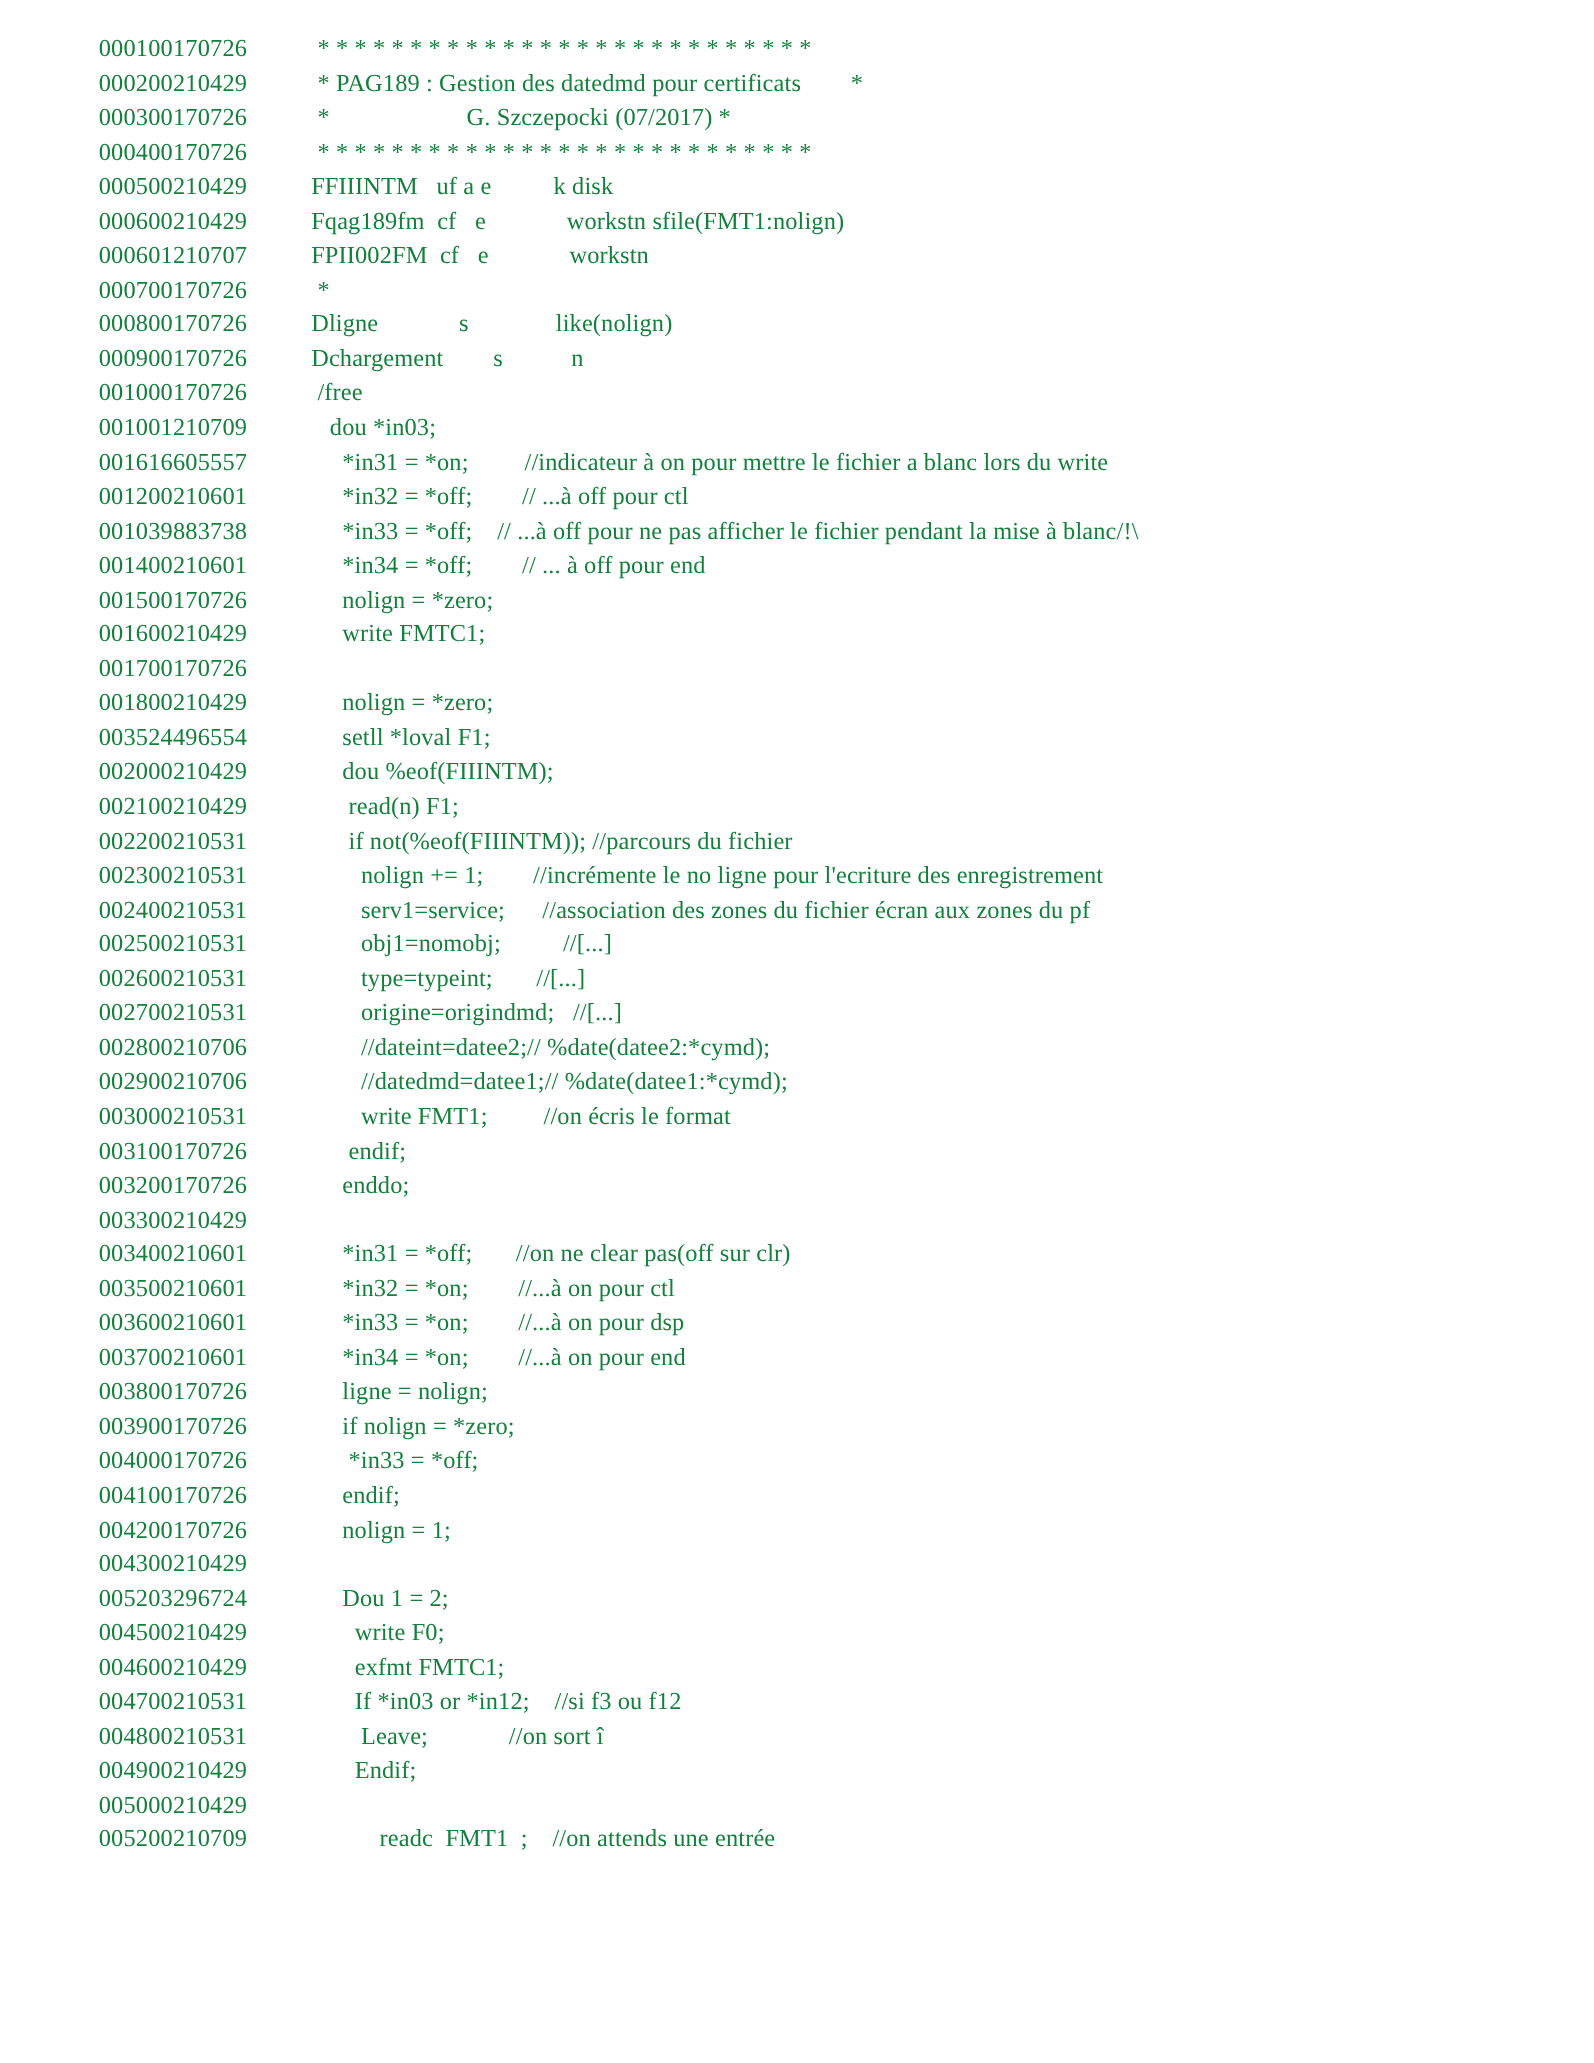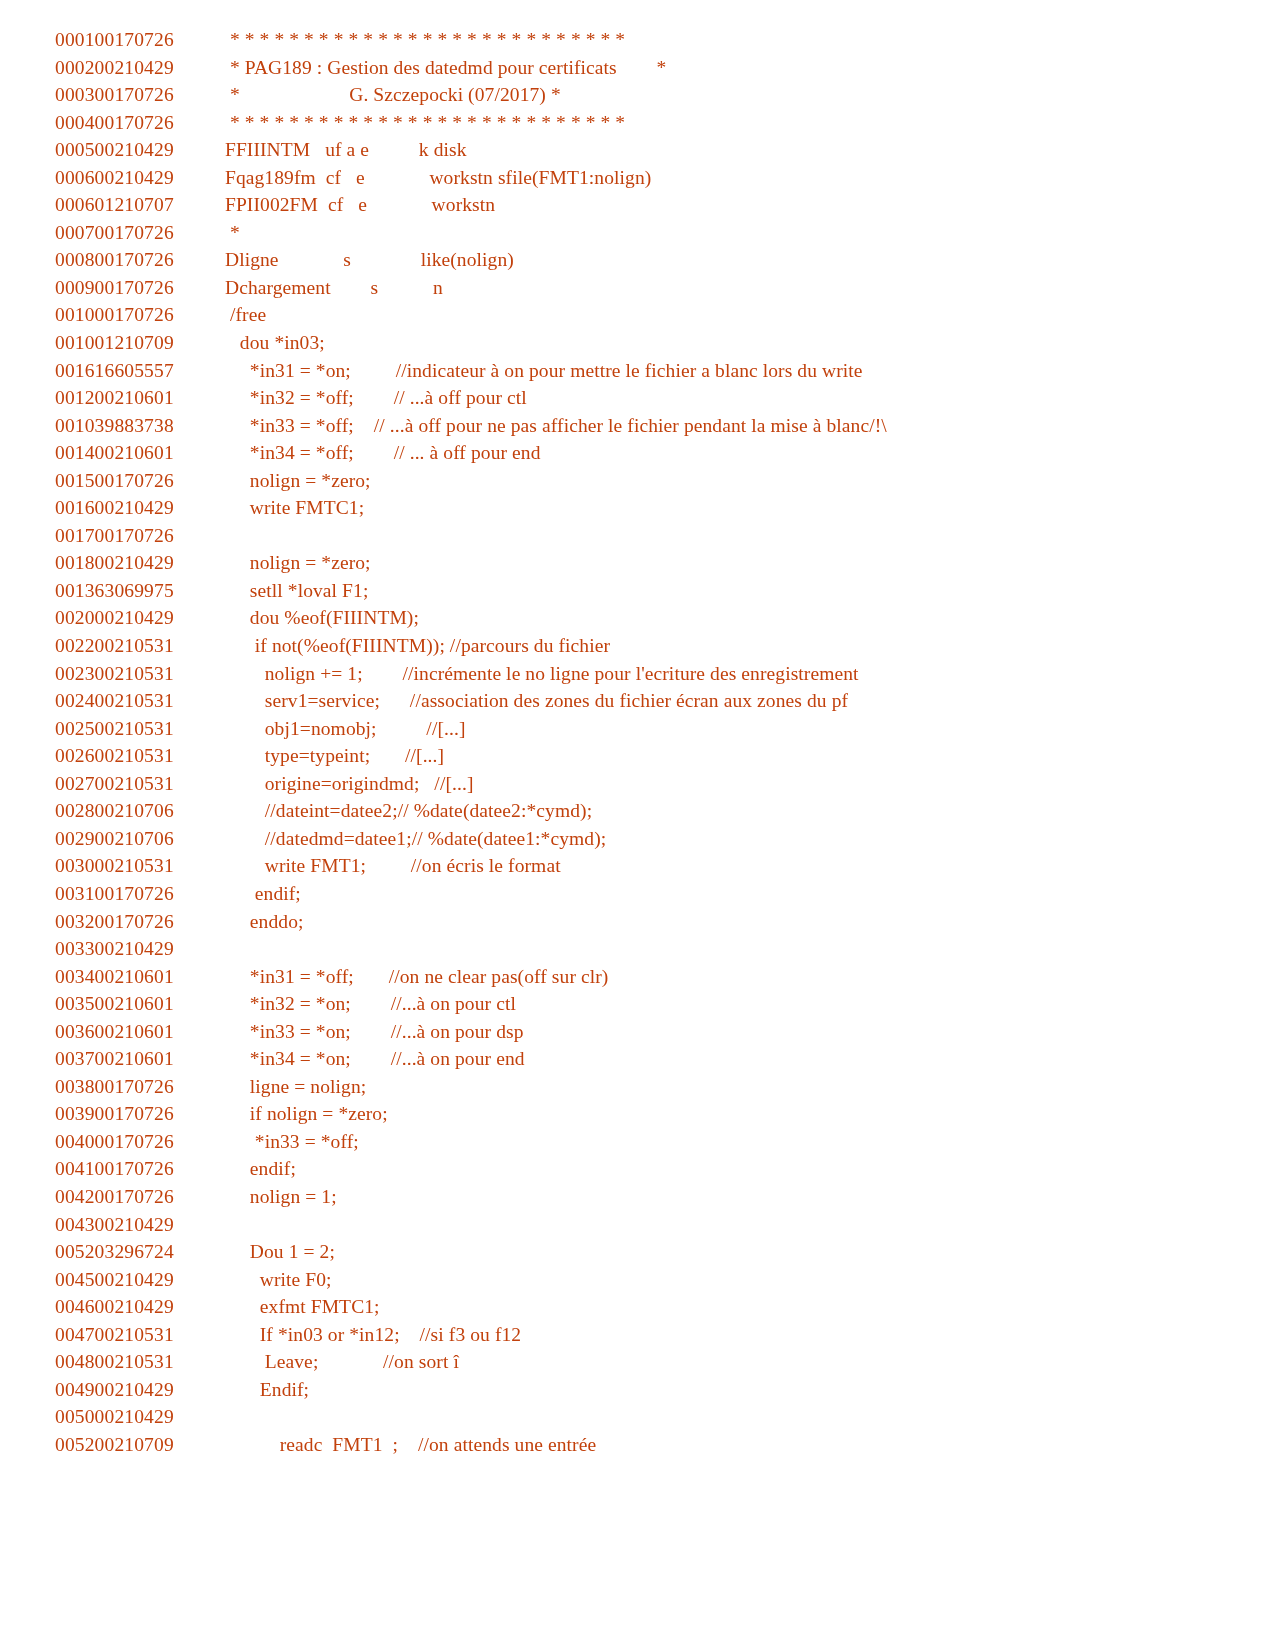--- a/index.html
+++ b/index.html
@@ -17,22 +17,22 @@
   }
   #listing {
     padding: 26px 0 0 0;
   }
   .code-line {
     display: block;
     white-space: pre;
     font-family: "Liberation Serif", "DejaVu Serif", serif;
     font-size: 19.5px;
     line-height: 27.55px;
-    color: #c2410c;
-    padding-left: 55px;
+    color: #15803d;
+    padding-left: 79px;
     letter-spacing: 0.1px;
   }
   .seq {
     display: inline-block;
     width: 160px;
     white-space: pre;
     letter-spacing: 0.15px;
   }
   .src {
     display: inline;
@@ -60,22 +60,23 @@
     <div class="code-line"><span class="seq">001000170726</span><span class="src">   /free</span></div>
     <div class="code-line"><span class="seq">001001210709</span><span class="src">     dou *in03;</span></div>
     <div class="code-line"><span class="seq">001616605557</span><span class="src">       *in31 = *on;         //indicateur à on pour mettre le fichier a blanc lors du write</span></div>
     <div class="code-line"><span class="seq">001200210601</span><span class="src">       *in32 = *off;        // ...à off pour ctl</span></div>
     <div class="code-line"><span class="seq">001039883738</span><span class="src">       *in33 = *off;    // ...à off pour ne pas afficher le fichier pendant la mise à blanc/!\</span></div>
     <div class="code-line"><span class="seq">001400210601</span><span class="src">       *in34 = *off;        // ... à off pour end</span></div>
     <div class="code-line"><span class="seq">001500170726</span><span class="src">       nolign = *zero;</span></div>
     <div class="code-line"><span class="seq">001600210429</span><span class="src">       write FMTC1;</span></div>
     <div class="code-line"><span class="seq">001700170726</span><span class="src"></span></div>
     <div class="code-line"><span class="seq">001800210429</span><span class="src">       nolign = *zero;</span></div>
-    <div class="code-line"><span class="seq">001363069975</span><span class="src">       setll *loval F1;</span></div>
+    <div class="code-line"><span class="seq">003524496554</span><span class="src">       setll *loval F1;</span></div>
     <div class="code-line"><span class="seq">002000210429</span><span class="src">       dou %eof(FIIINTM);</span></div>
+    <div class="code-line"><span class="seq">002100210429</span><span class="src">        read(n) F1;</span></div>
     <div class="code-line"><span class="seq">002200210531</span><span class="src">        if not(%eof(FIIINTM)); //parcours du fichier</span></div>
     <div class="code-line"><span class="seq">002300210531</span><span class="src">          nolign += 1;        //incrémente le no ligne pour l'ecriture des enregistrement</span></div>
     <div class="code-line"><span class="seq">002400210531</span><span class="src">          serv1=service;      //association des zones du fichier écran aux zones du pf</span></div>
     <div class="code-line"><span class="seq">002500210531</span><span class="src">          obj1=nomobj;          //[...]</span></div>
     <div class="code-line"><span class="seq">002600210531</span><span class="src">          type=typeint;       //[...]</span></div>
     <div class="code-line"><span class="seq">002700210531</span><span class="src">          origine=origindmd;   //[...]</span></div>
     <div class="code-line"><span class="seq">002800210706</span><span class="src">          //dateint=datee2;// %date(datee2:*cymd);</span></div>
     <div class="code-line"><span class="seq">002900210706</span><span class="src">          //datedmd=datee1;// %date(datee1:*cymd);</span></div>
     <div class="code-line"><span class="seq">003000210531</span><span class="src">          write FMT1;         //on écris le format</span></div>
     <div class="code-line"><span class="seq">003100170726</span><span class="src">        endif;</span></div>

